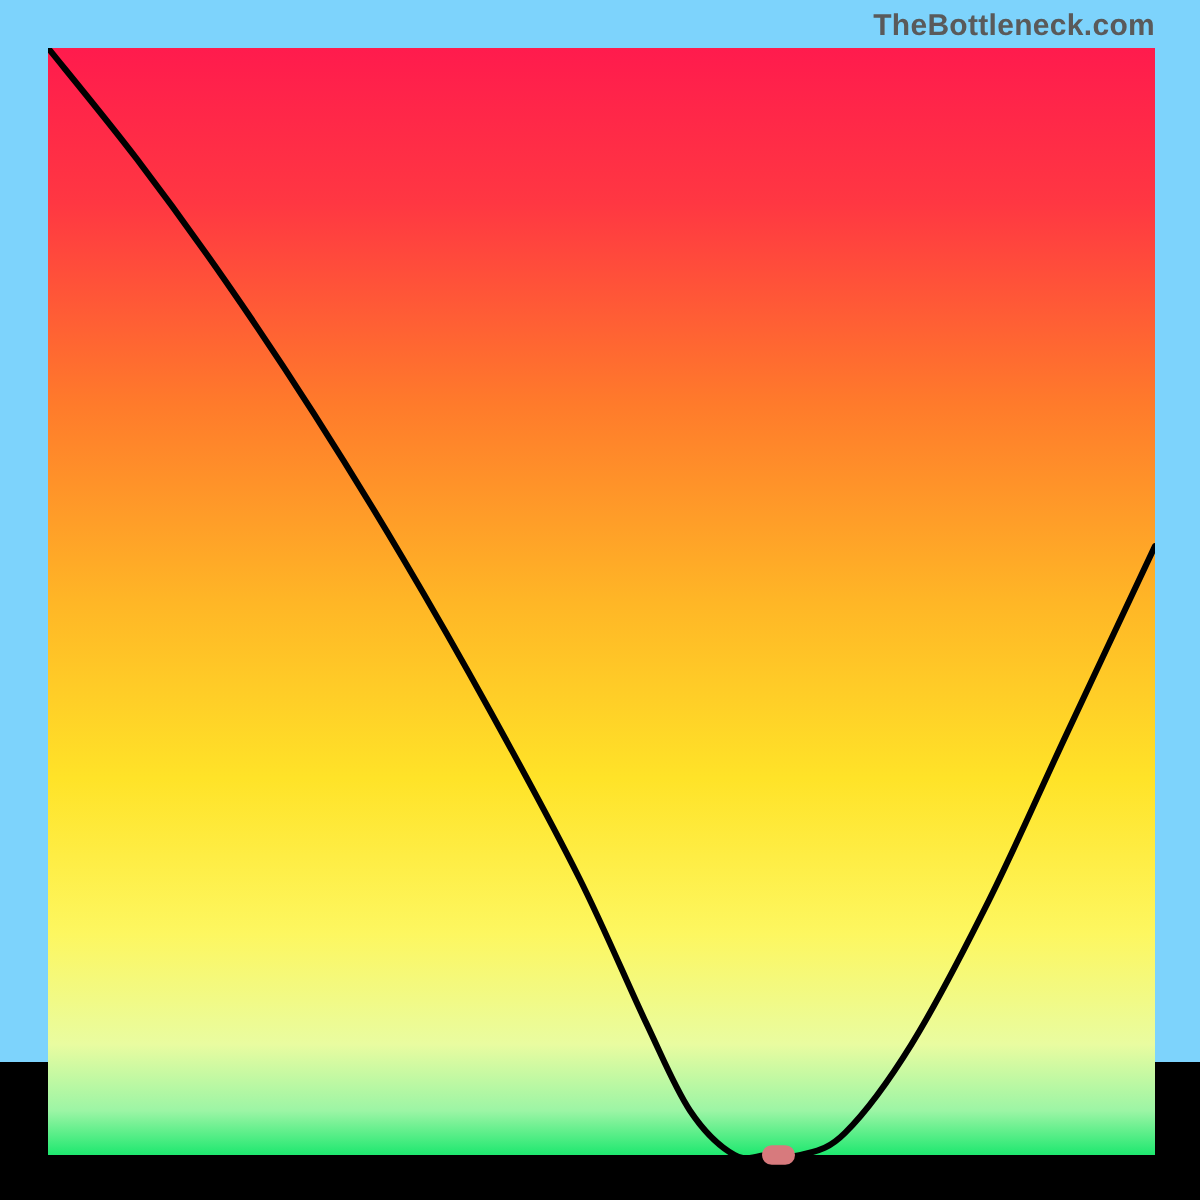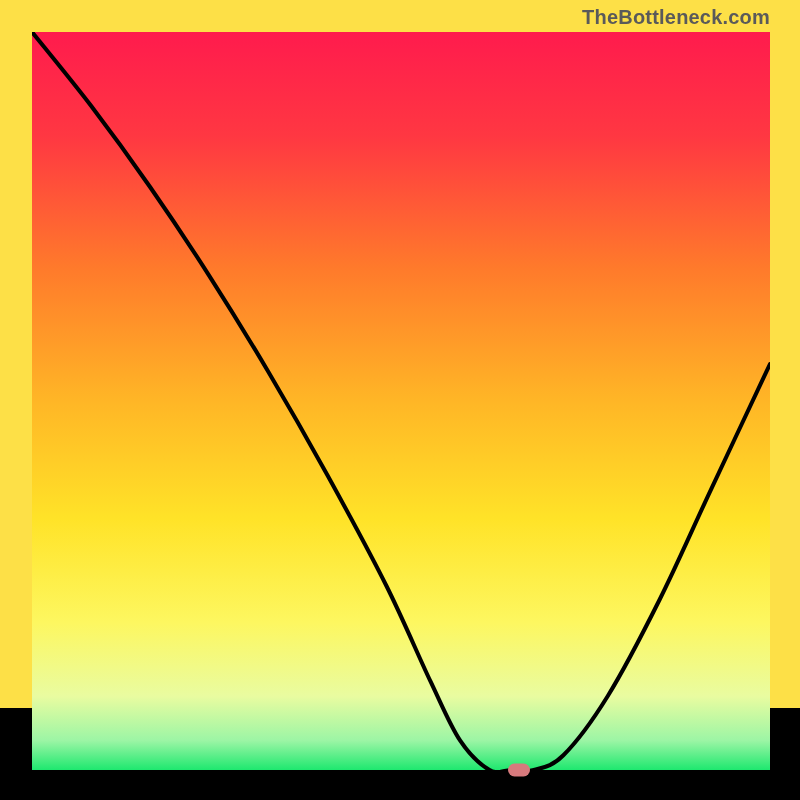--- a/index.html
+++ b/index.html
@@ -7,21 +7,21 @@
     padding: 0;
     width: 800px;
     height: 800px;
     background: #000;
     overflow: hidden;
   }
   .frame {
     position: relative;
     width: 800px;
     height: 708px;
-    background: #fde047;
+    background: #7dd3fc;
   }
   .plot-outer {
     position: absolute;
     
     left: 32px;
     top: 32px;
     width: 738px;
     height: 738px;
   }
   .gradient {

